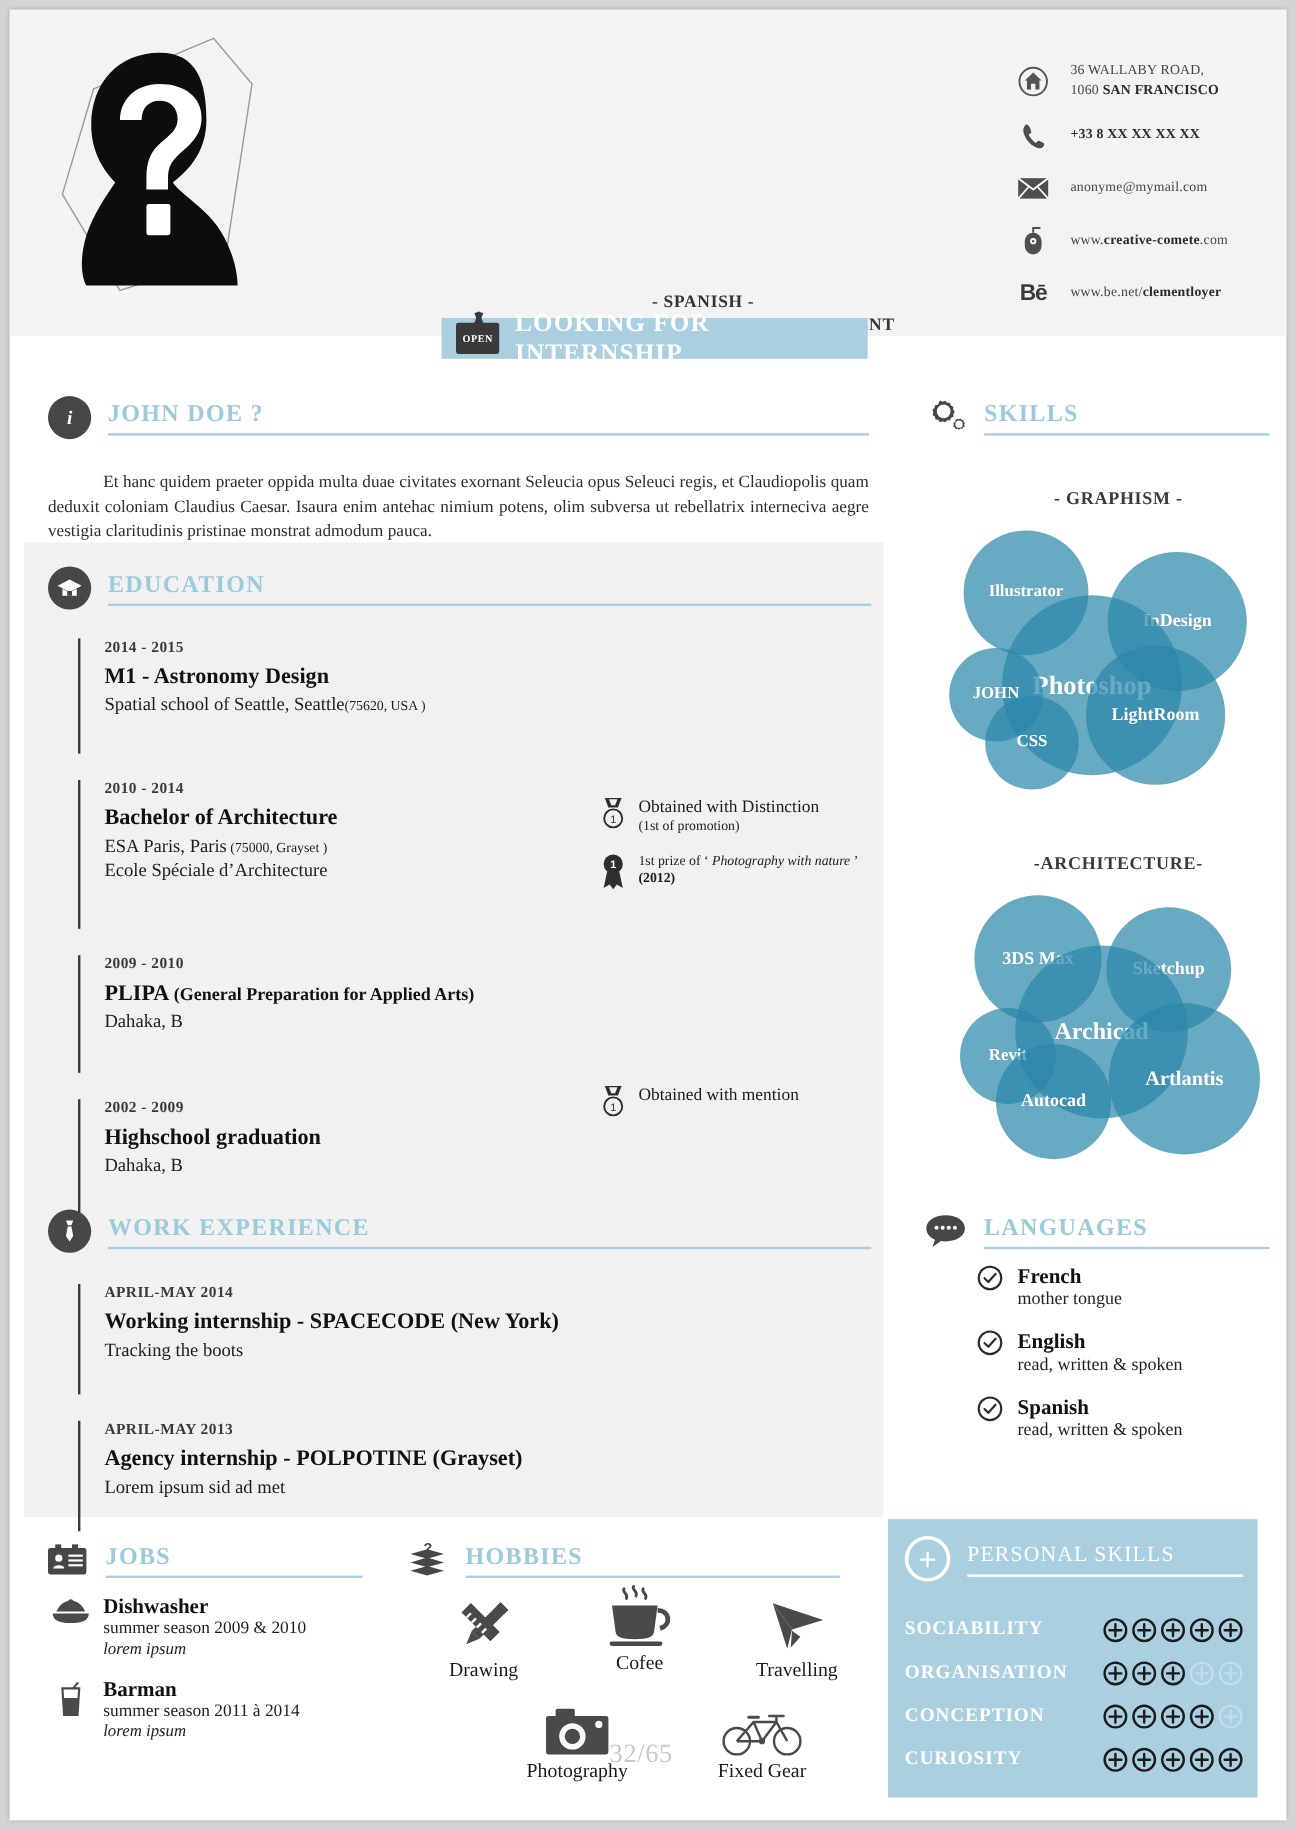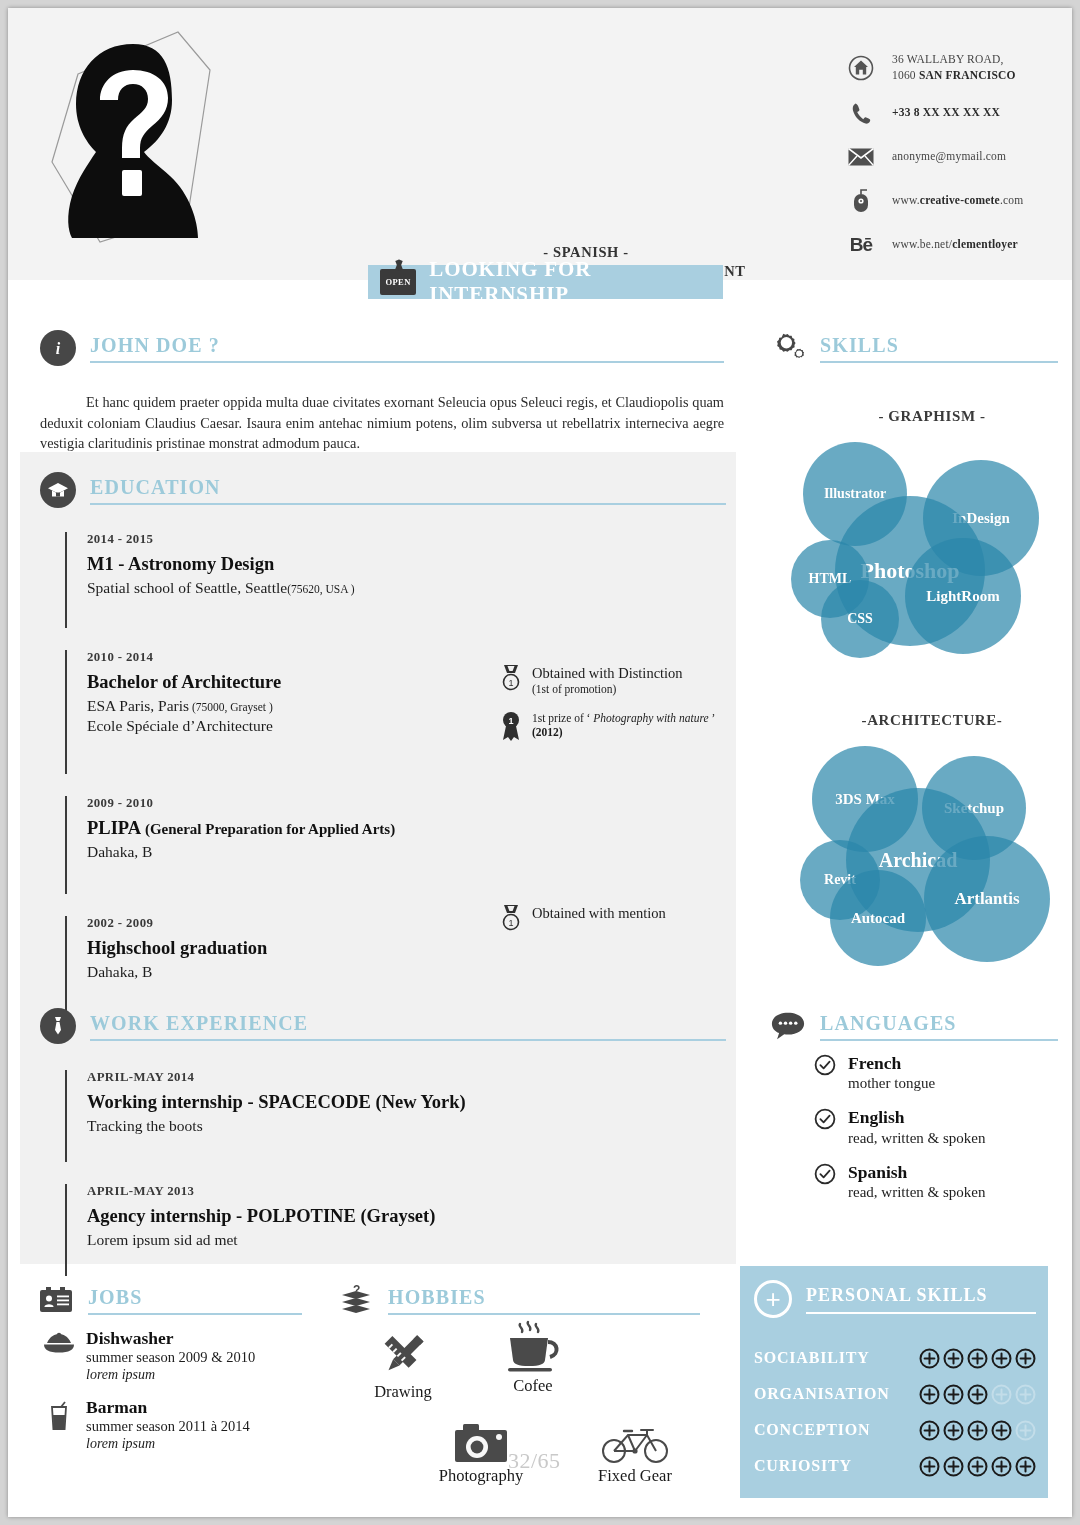--- a/index.html
+++ b/index.html
@@ -160,21 +160,21 @@
     width: 308px; height: 232px;
     background: #a9cfe0;
   }
   .ps-head { position: absolute; left: 14px; top: 14px; width: 282px; display: flex; align-items: center; }
   .ps-circle {
     width: 38px; height: 38px; flex: 0 0 38px; border-radius: 50%;
     border: 3px solid #fff; display: flex; align-items: center; justify-content: center;
     color: #fff; font-size: 26px; line-height: 1; font-family: "Liberation Sans", sans-serif;
   }
   .ps-title-wrap { margin-left: 14px; flex: 1; }
-  .ps-title { color: #fff; font-size: 18px; font-weight: 700; letter-spacing: 1px; }
+  .ps-title { color: #fff; font-size: 18px; font-weight: 400; letter-spacing: 1px; }
   .ps-rule { height: 2px; background: #fff; margin-top: 6px; }
   .ps-rows { position: absolute; left: 14px; top: 74px; width: 282px; }
   .ps-row { display: flex; align-items: center; height: 36px; }
   .ps-label { color: #fff; font-size: 16px; font-weight: 700; letter-spacing: .8px; width: 172px; }
   .ps-dots { display: flex; gap: 3px; }
   .ps-dot { width: 21px; height: 21px; }
 
   
   .jobs-head { position: absolute; left: 30px; top: 1274px; width: 264px; }
   .jobs-list { position: absolute; left: 32px; top: 1320px; width: 280px; }
@@ -451,21 +451,21 @@
       <div class="bubble" style="left: 20px; top: 10px; width: 104px; height: 104px;">
         <span style="font-size: 14px;">Illustrator</span>
       </div>
       <div class="bubble" style="left: 140px; top: 28px; width: 116px; height: 116px;">
         <span style="font-size: 15px;">InDesign</span>
       </div>
       <div class="bubble" style="left: 52px; top: 64px; width: 150px; height: 150px;">
         <span style="font-size: 22px;">Photoshop</span>
       </div>
       <div class="bubble" style="left: 8px; top: 108px; width: 78px; height: 78px;">
-        <span style="font-size: 14px;">HTML</span>
+        <span style="font-size: 14px;">JOHN</span>
       </div>
       <div class="bubble" style="left: 122px; top: 106px; width: 116px; height: 116px;">
         <span style="font-size: 15px;">LightRoom</span>
       </div>
       <div class="bubble" style="left: 38px; top: 148px; width: 78px; height: 78px;">
         <span style="font-size: 14px;">CSS</span>
       </div>
     </div>
 
   <div class="bubble-label" style="top:704px">-ARCHITECTURE-</div>
@@ -749,20 +749,30 @@
         <svg width="62" height="58" viewBox="0 0 62 58">
           <path d="M18 6 C16 9 22 10 20 14 M26 4 C24 7 30 8 28 12 M34 6 C32 9 38 10 36 14" fill="none" stroke="#4a4a4a" stroke-width="2.4" stroke-linecap="round"></path>
           <path d="M8 20 L46 20 L43 42 C42.4 46 38 48 27 48 C16 48 11.6 46 11 42 Z" fill="#4a4a4a"></path>
           <path d="M46 24 C56 24 58 36 48 39" fill="none" stroke="#4a4a4a" stroke-width="4"></path>
           <rect x="6" y="50" width="44" height="3.6" rx="1.8" fill="#4a4a4a"></rect>
         </svg>
       </span>
       <span class="hob-name">Cofee</span>
     </div>
 
+    <div class="hob-item" style="left:268px;top:0;width:116px">
+      <span class="hob-icon">
+        <svg width="60" height="52" viewBox="0 0 60 52">
+          <path d="M10 6 L52 20 L26 28 Z" fill="#4a4a4a"></path>
+          <path d="M10 6 L26 28 L22 44 Z" fill="#4a4a4a"></path>
+          <path d="M26 29 L33 34 L25 43 Z" fill="#4a4a4a"></path>
+        </svg>
+      </span>
+      <span class="hob-name">Travelling</span>
+    </div>
 
     <div class="hob-item" style="left:68px;top:84px;width:150px">
       <span class="hob-icon">
         <svg width="56" height="44" viewBox="0 0 56 44">
           <rect x="2" y="8" width="52" height="32" rx="2" fill="#4a4a4a"></rect>
           <rect x="10" y="2" width="16" height="8" rx="1.5" fill="#4a4a4a"></rect>
           <circle cx="24" cy="25" r="11" fill="#f8f8f8"></circle>
           <circle cx="24" cy="25" r="6.4" fill="#4a4a4a"></circle>
           <circle cx="46" cy="15" r="3" fill="#f8f8f8"></circle>
         </svg>

